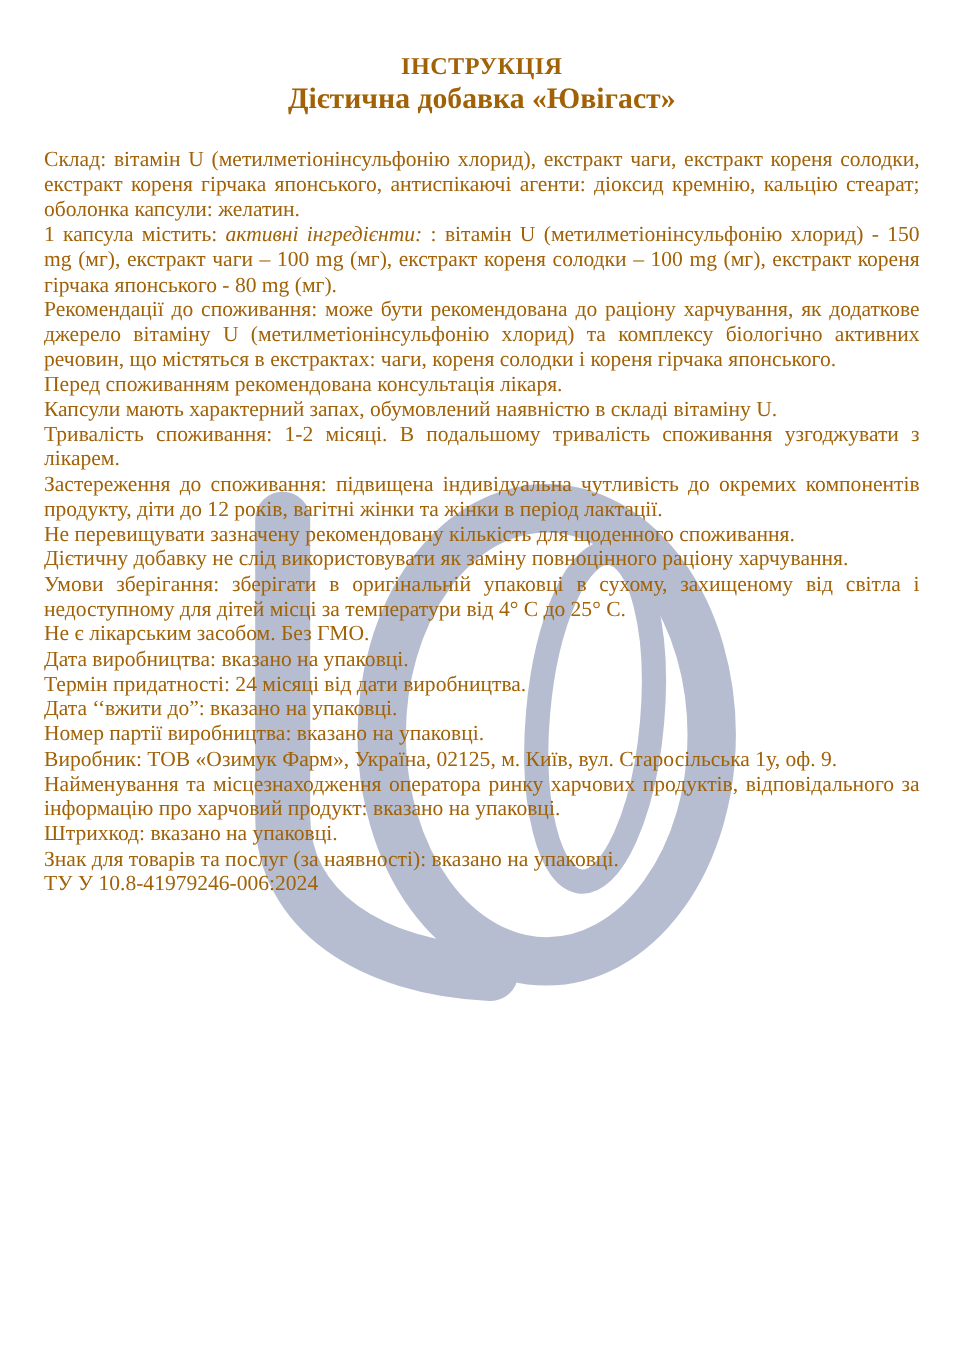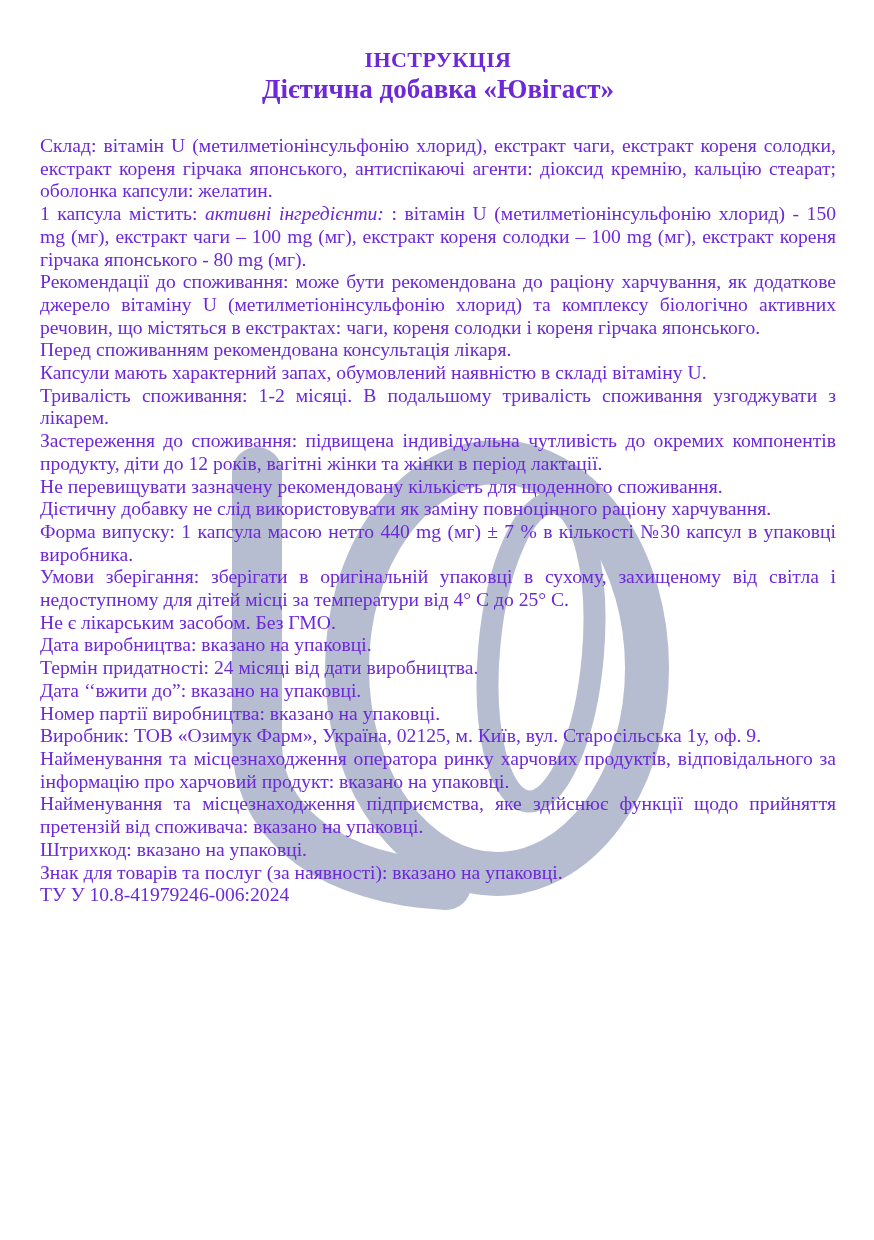--- a/index.html
+++ b/index.html
@@ -4,21 +4,21 @@
 <style>
   html, body { margin: 0; padding: 0; background: #e8e8e8; }
   .page {
     position: relative;
     width: 874px;
     height: 1240px;
     margin: 0 auto;
     background: #ffffff;
     overflow: hidden;
     font-family: "Liberation Serif", "DejaVu Serif", serif;
-    color: #6d28d9;
+    color: #a16207;
   }
   .watermark {
     position: absolute;
     left: 0; top: 0;
     width: 874px; height: 1240px;
     z-index: 0;
   }
   .content {
     position: absolute;
     left: 40px;
@@ -73,29 +73,27 @@
     <div class="doc-body">
         <p><strong>Склад</strong><span>: вітамін U (метилметіонінсульфонію хлорид), екстракт чаги, екстракт кореня солодки, екстракт кореня гірчака японського, антиспікаючі агенти</span><strong>:</strong><span> діоксид кремнію, кальцію стеарат; оболонка капсули: желатин.</span></p>
         <p><strong>1 капсула містить: </strong><em>активні інгредієнти: </em><span>: вітамін U (метилметіонінсульфонію хлорид) - 150 mg (мг), екстракт чаги – 100 mg (мг),  екстракт кореня солодки – 100 mg (мг), екстракт кореня гірчака японського -  80 mg (мг).</span></p>
         <p><strong>Рекомендації до споживання: </strong><span>може бути рекомендована до раціону харчування, як додаткове джерело вітаміну U (метилметіонінсульфонію хлорид) та комплексу біологічно активних речовин, що містяться в екстрактах: чаги, кореня солодки і кореня гірчака японського.</span></p>
         <p><strong>Перед споживанням рекомендована консультація лікаря.</strong></p>
         <p><span>Капсули мають характерний запах, обумовлений наявністю в складі вітаміну U.</span></p>
         <p><strong>Тривалість споживання</strong><span>: 1-2 місяці. В подальшому тривалість  споживання узгоджувати з лікарем.</span></p>
         <p><strong>Застереження до споживання: </strong><span>підвищена індивідуальна чутливість до окремих компонентів продукту,  діти до 12 років, вагітні жінки  та жінки в період лактації.</span></p>
         <p><span>Не перевищувати зазначену рекомендовану кількість для щоденного споживання.</span></p>
         <p><span>Дієтичну добавку не слід використовувати як заміну повноцінного раціону харчування.</span></p>
-        <p><strong>Форма випуску: </strong><span>1 капсула масою нетто 440 mg (мг) ± 7 % в кількості №30 капсул в упаковці виробника.</span></p>
         <p><strong>Умови зберігання: </strong><span>зберігати в оригінальній упаковці в сухому, захищеному від світла і недоступному для дітей місці за температури від 4° С до 25° С.</span></p>
         <p><strong>Не є лікарським засобом. Без ГМО.</strong></p>
         <p><strong>Дата виробництва: </strong><span>вказано на упаковці.</span></p>
         <p><strong>Термін придатності: </strong><span>24 місяці від дати виробництва.</span></p>
         <p><strong>Дата ‘‘вжити до”</strong><span>: вказано на упаковці.</span></p>
         <p><strong>Номер партії виробництва: </strong><span>вказано на упаковці.</span></p>
         <p><strong>Виробник: </strong><span>ТОВ «Озимук Фарм», Україна, 02125, м. Київ, вул. Старосільська 1у, оф. 9.</span></p>
         <p><strong>Найменування та місцезнаходження оператора ринку харчових продуктів, відповідального за інформацію про харчовий продукт: </strong><span>вказано на упаковці.</span></p>
-        <p><strong>Найменування та місцезнаходження підприємства, яке здійснює функції щодо прийняття претензій від споживача: </strong><span>вказано на упаковці.</span></p>
         <p><strong>Штрихкод: </strong><span>вказано на упаковці.</span></p>
         <p><strong>Знак для товарів та послуг (за наявності): </strong><span>вказано на упаковці.</span></p>
         <p><strong>ТУ У 10.8-41979246-006:2024</strong></p>
       </div>
   </div>
 
 </div>
 
 </body></html>

